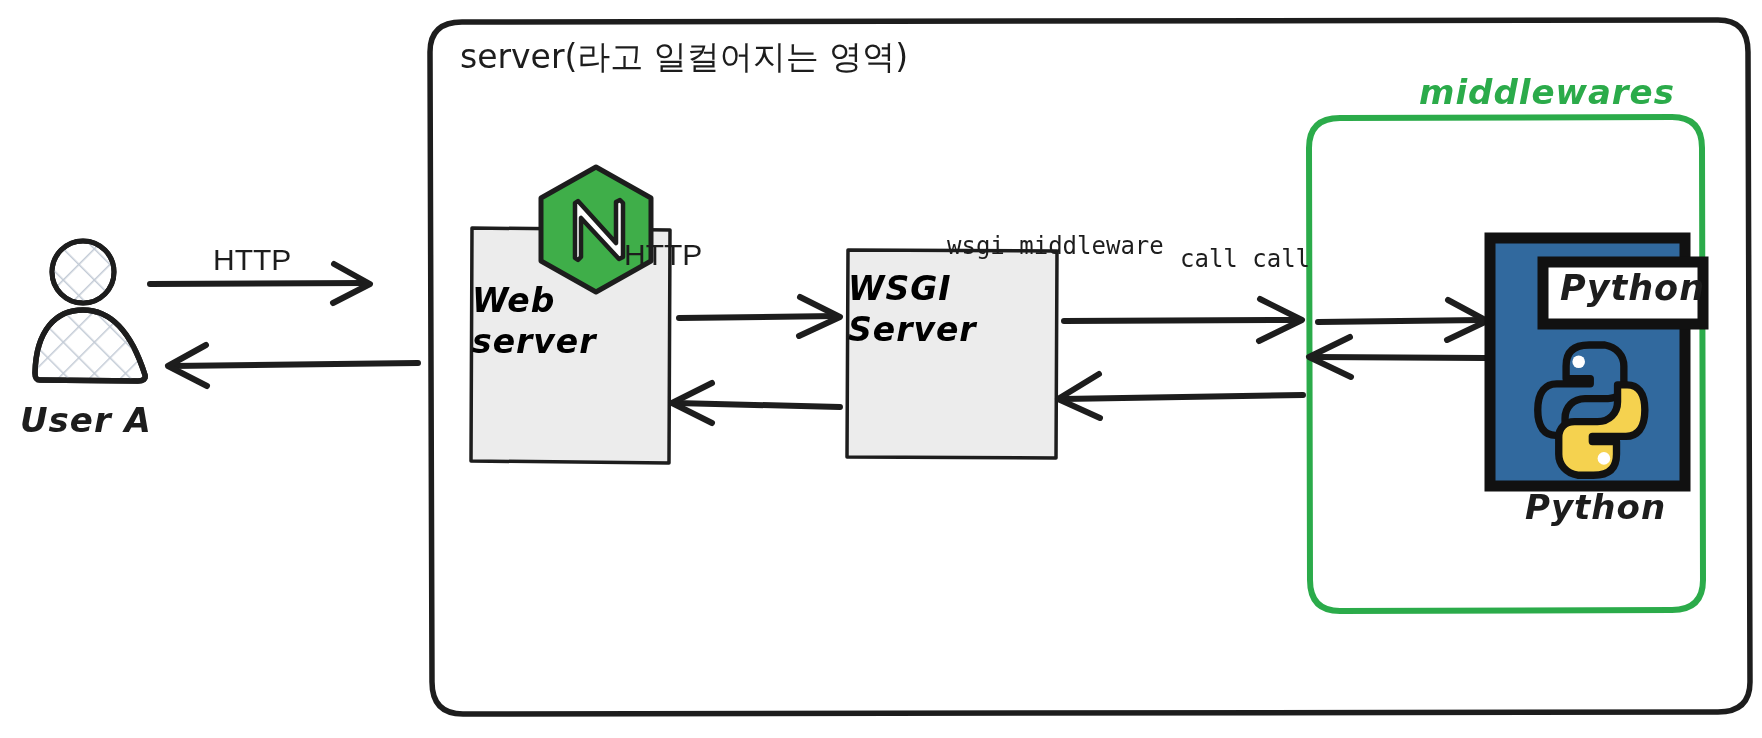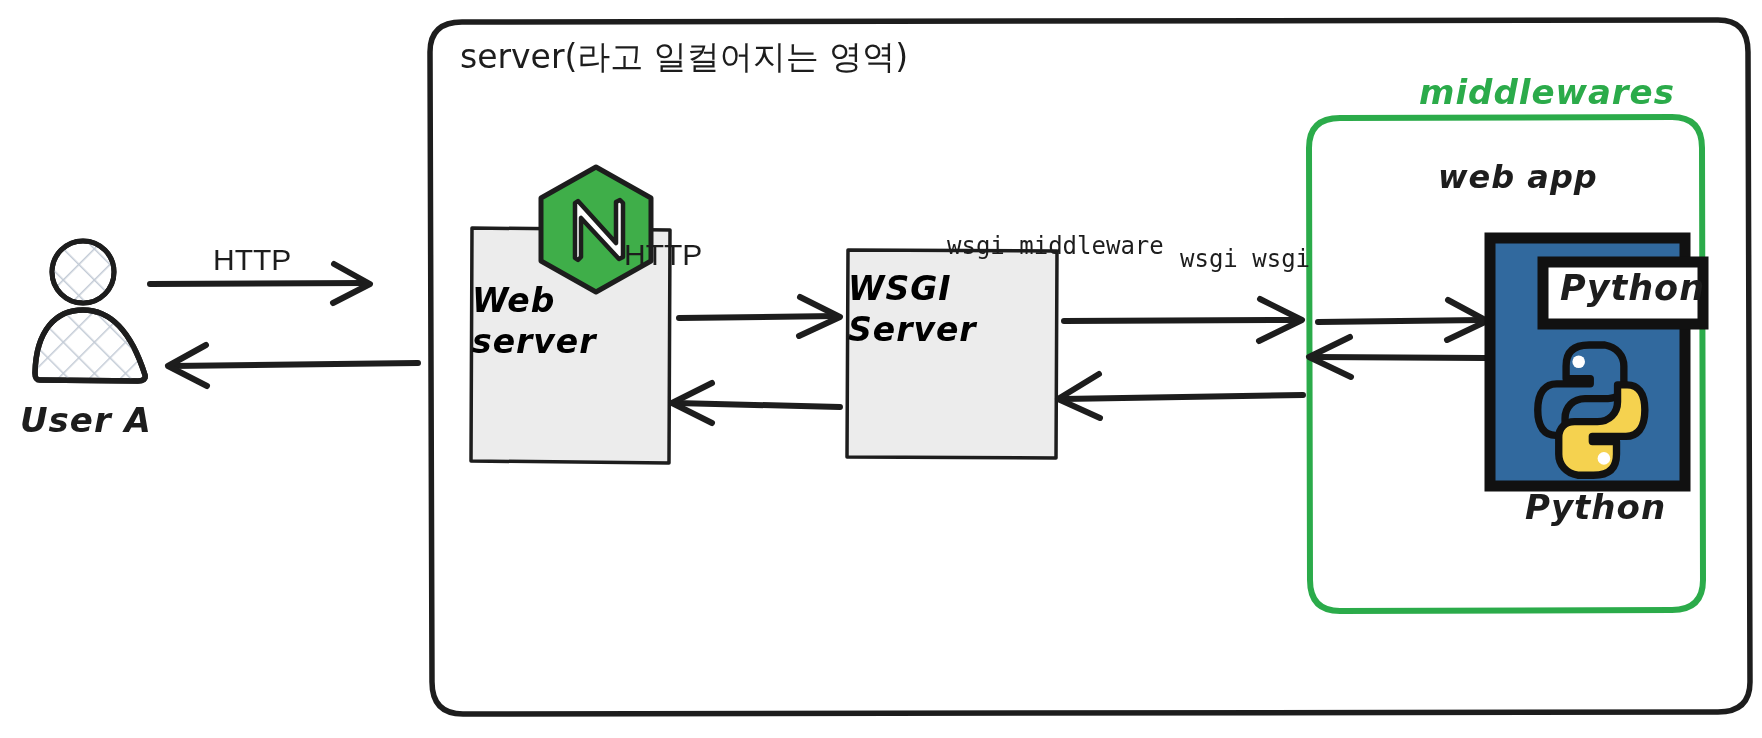--- a/index.html
+++ b/index.html
@@ -156,27 +156,26 @@
   <div class="lbl title-kr" style="left:460px; top:35px;">server(라고 일컬어지는 영역)</div>
 
   <div class="lbl hand" style="left:20px; top:400px; font-size:34px;">User A</div>
 
   <div class="lbl sans" style="left:213px; top:243px; font-size:30px;">HTTP</div>
 
   <div class="lbl sans" style="left:624px; top:238px; font-size:30px;">HTTP</div>
 
   <div class="lbl mono" style="left:947px; top:232px; font-size:24px;">wsgi middleware</div>
 
-  <div class="lbl mono" style="left:1180px; top:245px; font-size:24px;">wsgi wsgi</div>
+  <div class="lbl mono" style="left:1180px; top:245px; font-size:24px;">call call</div>
 
   <div class="box-label hand" style="left:472px; top:280px; width:198px; font-size:33px;"><span>Web</span><br><span>server</span></div>
 
   <div class="box-label hand" style="left:848px; top:268px; width:208px; font-size:33px;"><span>WSGI</span><br><span>Server</span></div>
 
   <div class="lbl hand green-txt" style="left:1390px; top:72px; font-size:34px;margin-left:29px;">middlewares</div>
 
-  <div class="lbl hand" style="left:1438px; top:158px; font-size:32px;">web app</div>
 
   <div class="lbl hand" style="left:1560px; top:268px; font-size:35px;">Python</div>
 
   <div class="lbl hand" style="left:1525px; top:487px; font-size:34px;">Python</div>
 
 </div>
 
 </body></html>

